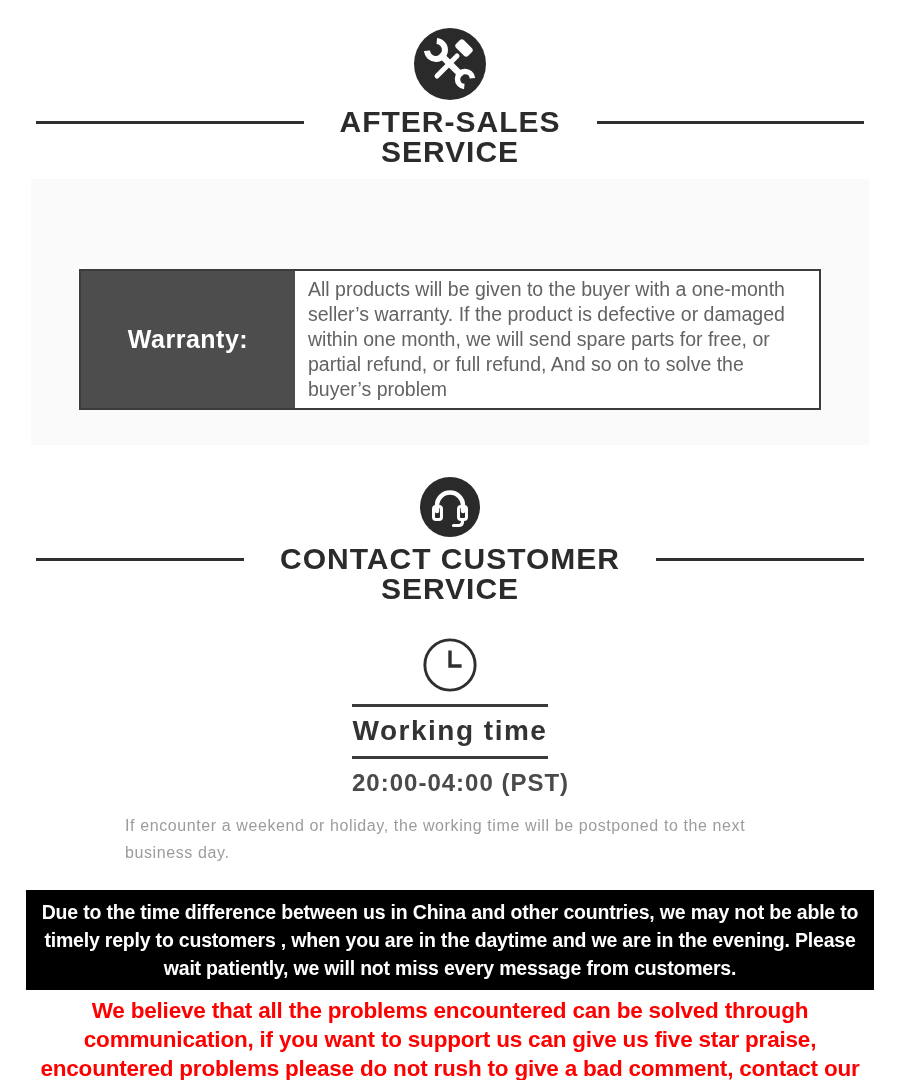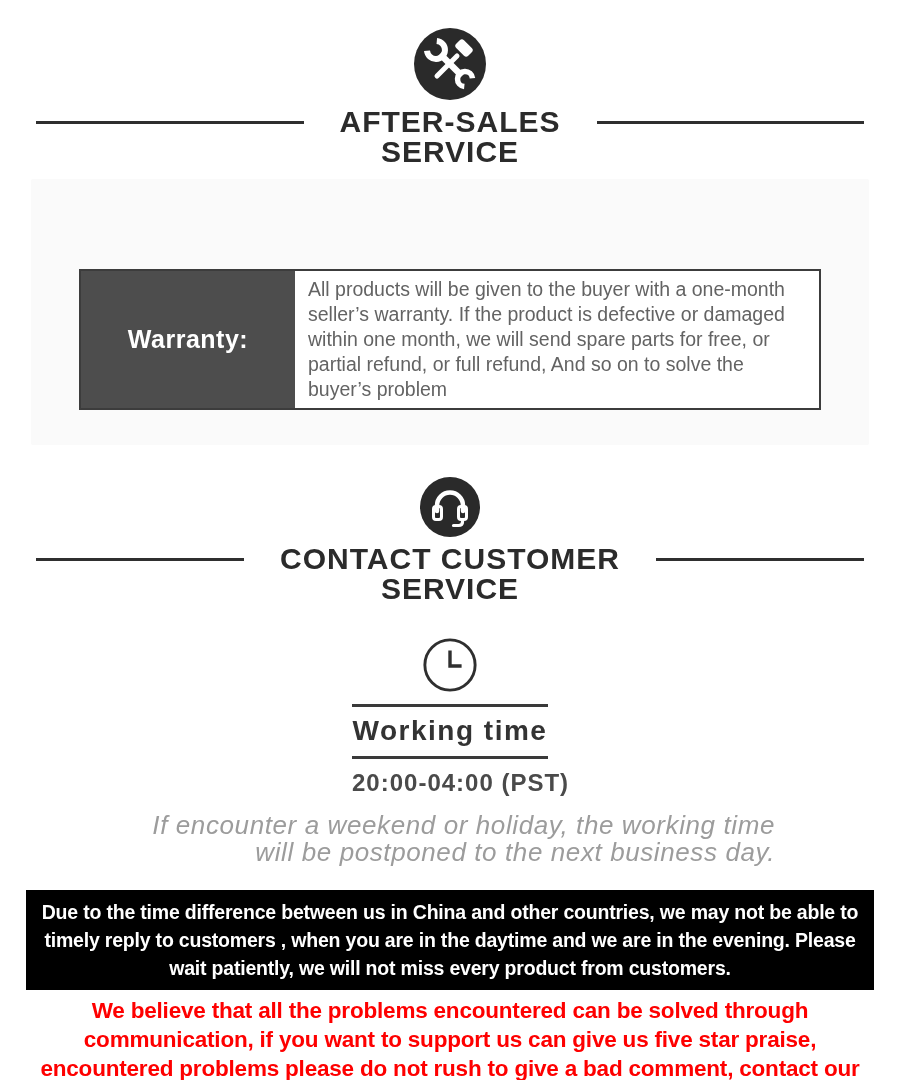--- a/index.html
+++ b/index.html
@@ -49,22 +49,22 @@
   .wt-rule { height:3px; background:#3a3a3a; }
   .wt-title {
     font-size:28px; font-weight:bold; color:#333333;
     letter-spacing:1.5px; padding:8px 0 9px; white-space:nowrap;
   }
   .wt-hours {
     margin-top:10px; font-size:24px; color:#4a4a4a;
     letter-spacing:1px; white-space:nowrap; text-align:center;font-weight:bold;
   }
   .holiday-note {
-    width:650px; margin:15px auto 0; text-align:right;
-    font-size:26px; line-height:27px; color:#9c9c9c; letter-spacing:0.6px;font-style:italic;
+    width:650px; margin:15px auto 0; text-align:left;
+    font-size:16px; line-height:27px; color:#9c9c9c; letter-spacing:0.6px;
   }
 
   
   .banner {
     width:848px; margin:24px auto 0; background:#000000; color:#ffffff;
     font-weight:bold; font-size:19.5px; line-height:28px;
     text-align:center; padding:8px 4px; letter-spacing:-0.2px;
   }
   .red-note {
     width:860px; margin:6px auto 0; color:#fe0000;
@@ -132,17 +132,17 @@
 
   <div class="wt-block">
     <div class="wt-rule"></div>
     <div class="wt-title">Working time</div>
     <div class="wt-rule"></div>
     <div class="wt-hours">20:00-04:00 (PST)</div>
   </div>
 
   <div class="holiday-note">If encounter a weekend or holiday, the working time will be postponed to the next business day.</div>
 
-  <div class="banner">Due to the time difference between us in China and other countries, we may not be able to timely reply to customers , when you are in the daytime and we are in the evening. Please wait patiently, we will not miss every product from customers.</div>
+  <div class="banner">Due to the time difference between us in China and other countries, we may not be able to timely reply to customers , when you are in the daytime and we are in the evening. Please wait patiently, we will not miss every message from customers.</div>
 
   <div class="red-note">We believe that all the problems encountered can be solved through communication, if you want to support us can give us five star praise, encountered problems please do not rush to give a bad comment, contact our online customer service, although the reply may not be timely, but we promise to solve your problem!</div>
 
 </div>
 
 </body></html>

